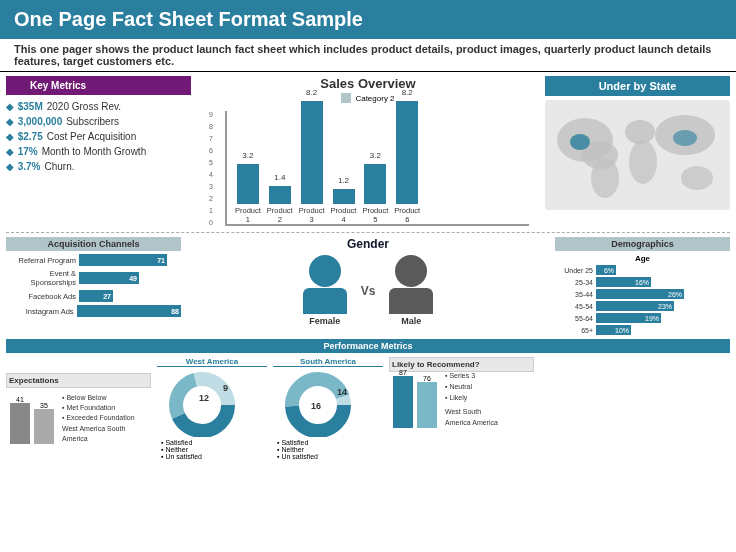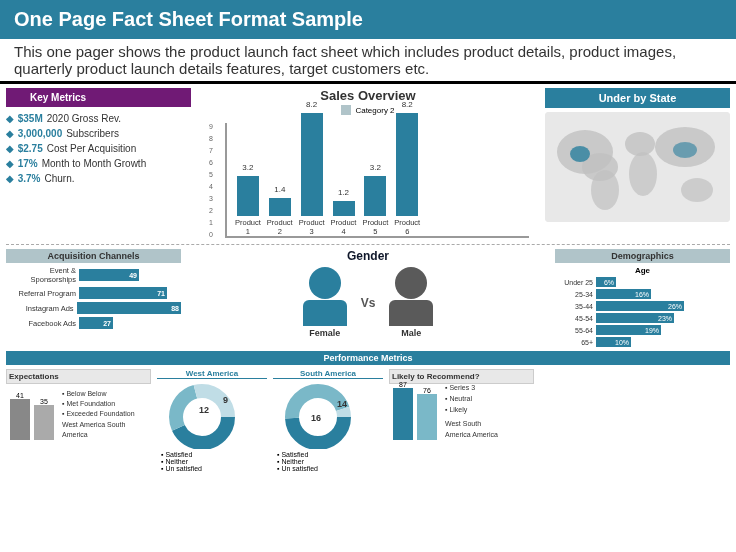--- a/index.html
+++ b/index.html
@@ -1,19 +1,19 @@
 <!DOCTYPE html>
 <html><head>
   <meta charset="utf-8">
   <style>
     * { box-sizing: border-box; margin: 0; padding: 0; }
     body { font-family: Arial, sans-serif; background: #fff; width: 736px; height: 552px; overflow: hidden; font-size: 11px; }
 
     .header { background: #2a7f9e; color: #fff; padding: 8px 14px; font-size: 20px; font-weight: bold; }
-    .subtitle { padding: 4px 14px; font-size: 15px; color: #333; border-bottom: 3px solid #000000; }
+    .subtitle { padding: 4px 14px; font-size: 11px; color: #333; border-bottom: 1px solid #000000; font-weight: bold; }
 
     .main-content { display: flex; flex-direction: row; padding: 4px 6px; gap: 6px; }
 
     
     .left-panel { width: 185px; flex-shrink: 0; }
     .key-metrics { background: #701a75; color: #fff; padding: 4px 24px; font-size: 10px; font-weight: bold; margin-bottom: 4px; }
     .metric-item { display: flex; align-items: center; gap: 4px; padding: 2px 0; font-size: 10px; color: #333; }
     .metric-diamond { color: #2a7f9e; font-size: 10px; }
     .metric-value { font-weight: bold; color: #2a7f9e; }
 
@@ -184,41 +184,41 @@
 </div>
 
 <div style="border-top:1px dashed #aaa; margin: 2px 6px;"></div>
 
 <div style="display:flex; padding: 2px 6px; gap:6px;">
 
   <div class="acq-panel">
     <div class="section-title-bar">Acquisition Channels</div>
     <div class="bar-chart-h" id="acq-bars">
         <div class="h-bar-row">
+      <div class="h-bar-label">Referral Program</div>
+      <div class="h-bar-fill" style="width:88px;">
+        <span class="h-bar-val">71</span>
+      </div>
+        </div>
+        <div class="h-bar-row">
       <div class="h-bar-label">Event &amp; Sponsorships</div>
       <div class="h-bar-fill" style="width:60px;">
         <span class="h-bar-val">49</span>
       </div>
         </div>
         <div class="h-bar-row">
-      <div class="h-bar-label">Referral Program</div>
-      <div class="h-bar-fill" style="width:88px;">
-        <span class="h-bar-val">71</span>
+      <div class="h-bar-label">Facebook Ads</div>
+      <div class="h-bar-fill" style="width:34px;">
+        <span class="h-bar-val">27</span>
       </div>
         </div>
         <div class="h-bar-row">
       <div class="h-bar-label">Instagram Ads</div>
       <div class="h-bar-fill" style="width:108px;">
         <span class="h-bar-val">88</span>
-      </div>
-        </div>
-        <div class="h-bar-row">
-      <div class="h-bar-label">Facebook Ads</div>
-      <div class="h-bar-fill" style="width:34px;">
-        <span class="h-bar-val">27</span>
       </div>
         </div>
       </div>
   </div>
 
   <div class="gender-panel">
     <div class="gender-title">Gender</div>
     <div class="gender-figures">
       <div class="gender-figure">
         <div style="width:32px;height:32px;border-radius:50%;background:#2a7f9e;"></div>
@@ -278,21 +278,21 @@
   </div>
 </div>
 
 <div style="margin:2px 6px 0 6px;">
   <div class="perf-title-bar">Performance Metrics</div>
 </div>
 
 <div style="display:flex; padding: 2px 6px; gap:6px; align-items:flex-start; margin-top:2px;">
 
   <div style="width:145px;flex-shrink:0;">
-    <div style="font-size:8px;font-weight:bold;color:#333;background:#e8e8e8;padding:2px;border:1px solid #ccc;">Expectations</div>
+    <div style="font-size:8px;font-weight:bold;color:#333;background:#e8e8e8;padding:2px;border:1px solid #ccc;margin-top:16px;">Expectations</div>
     <div style="display:flex;align-items:flex-end;gap:4px;height:60px;padding:4px;">
       <div style="display:flex;flex-direction:column;align-items:center;">
         <span style="font-size:7px;">41</span>
         <div style="width:20px;height:41px;background:#888;"></div>
       </div>
       <div style="display:flex;flex-direction:column;align-items:center;">
         <span style="font-size:7px;">35</span>
         <div style="width:20px;height:35px;background:#aaa;"></div>
       </div>
       <div style="font-size:7px;line-height:1.4;color:#333;margin-left:4px;">

